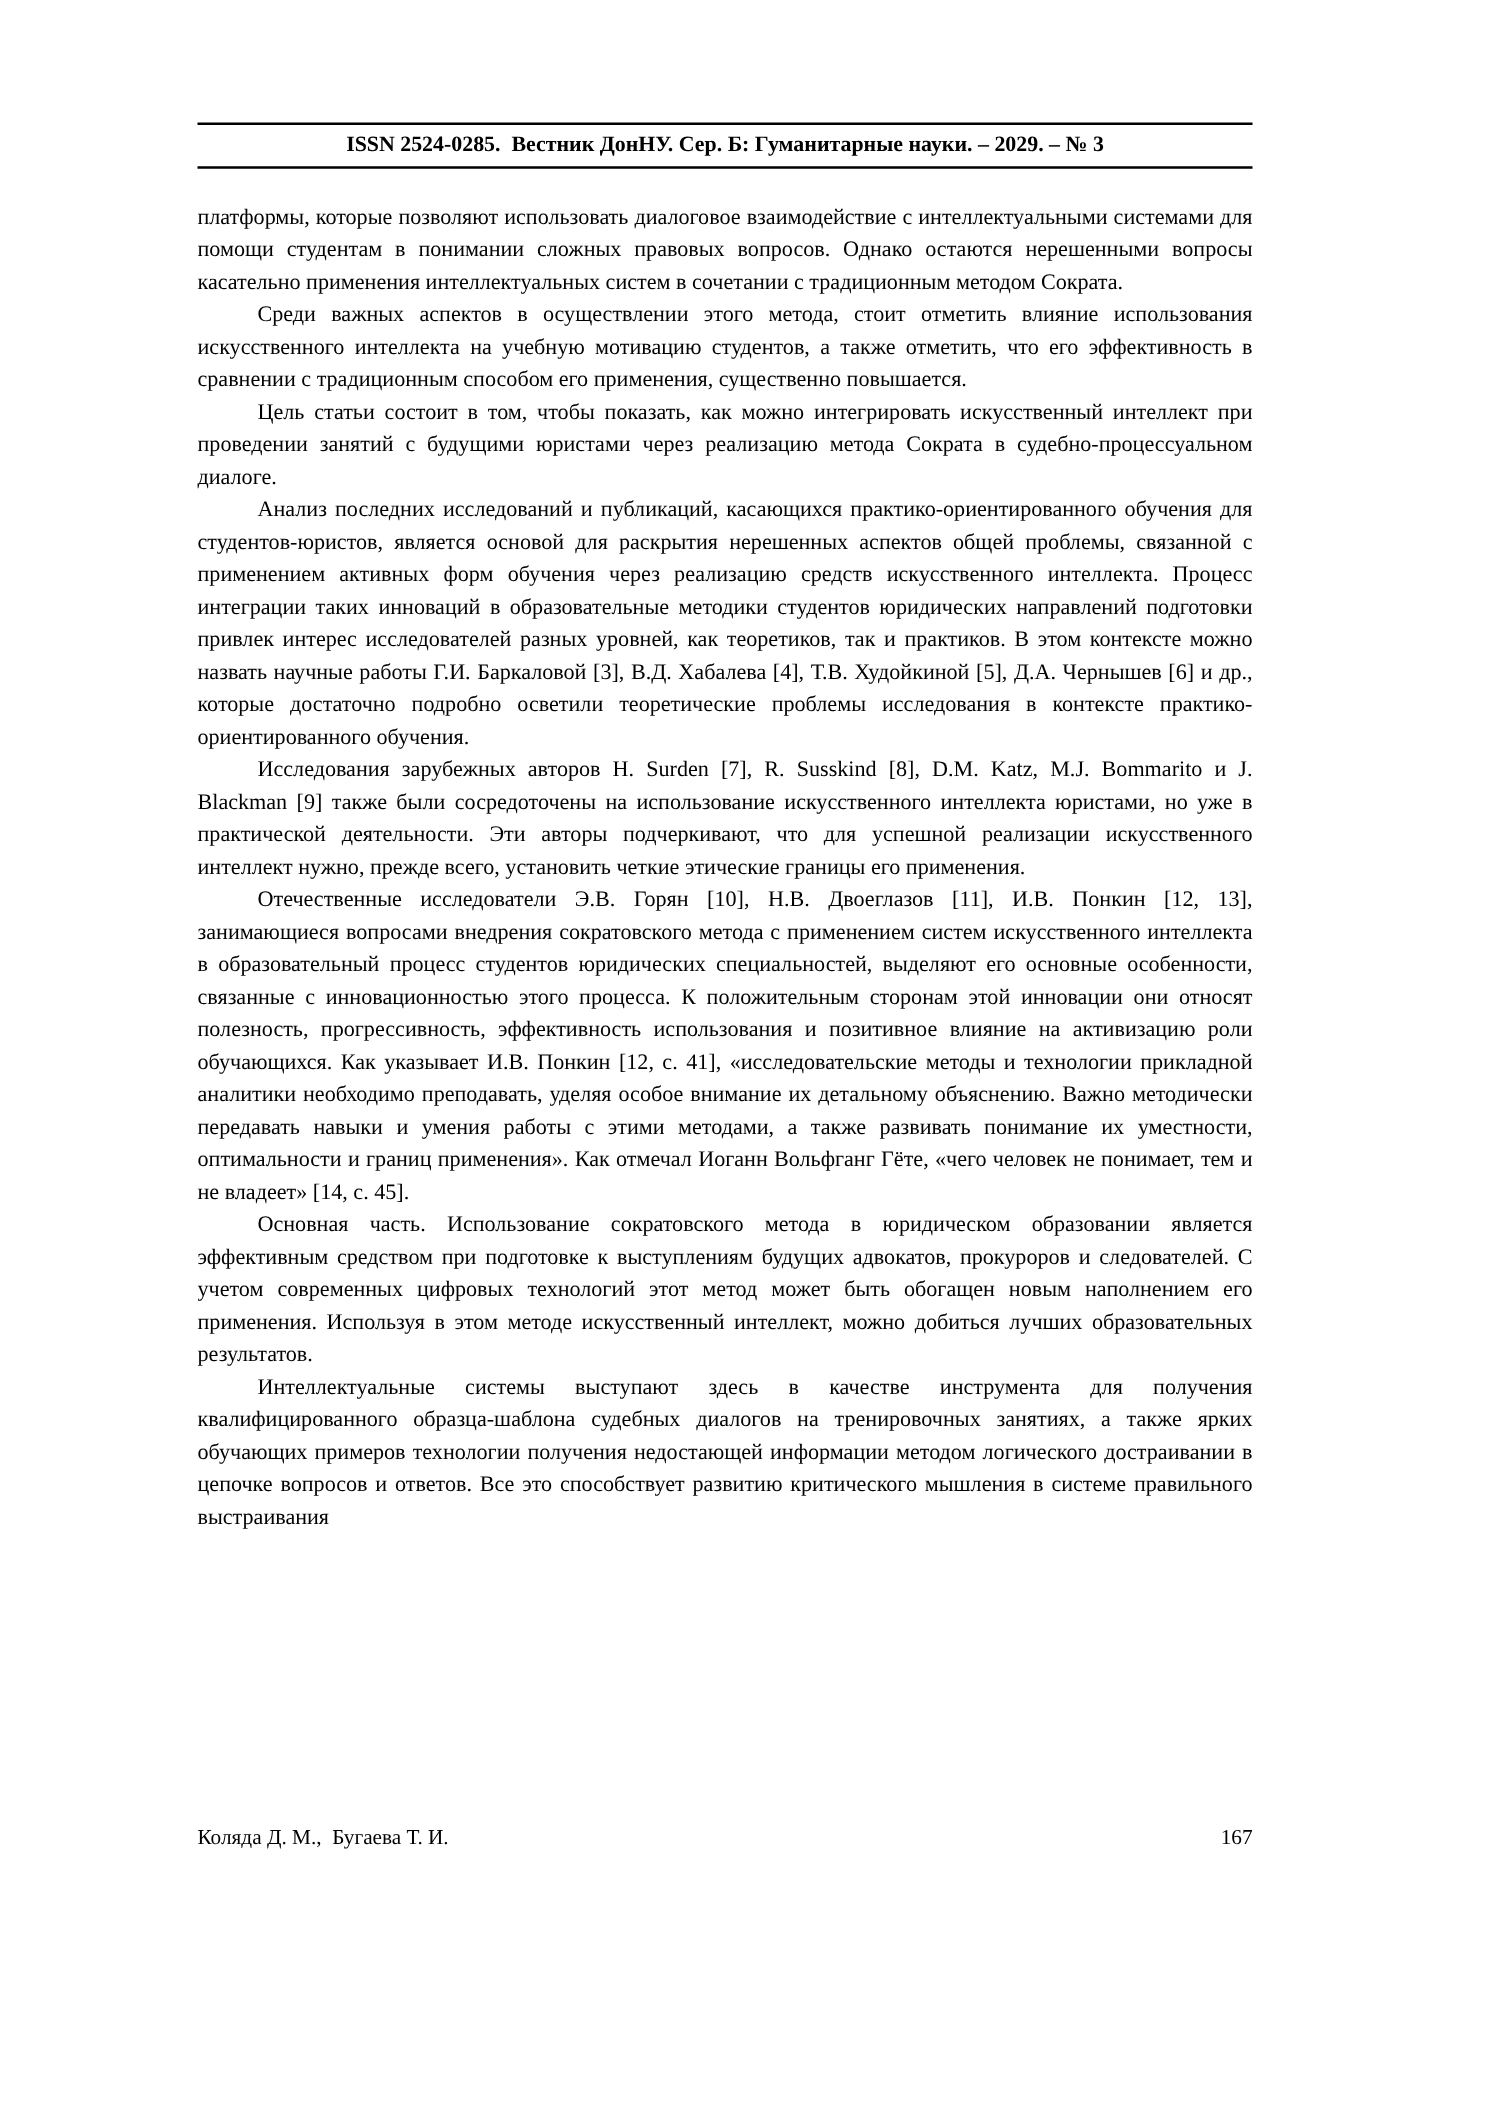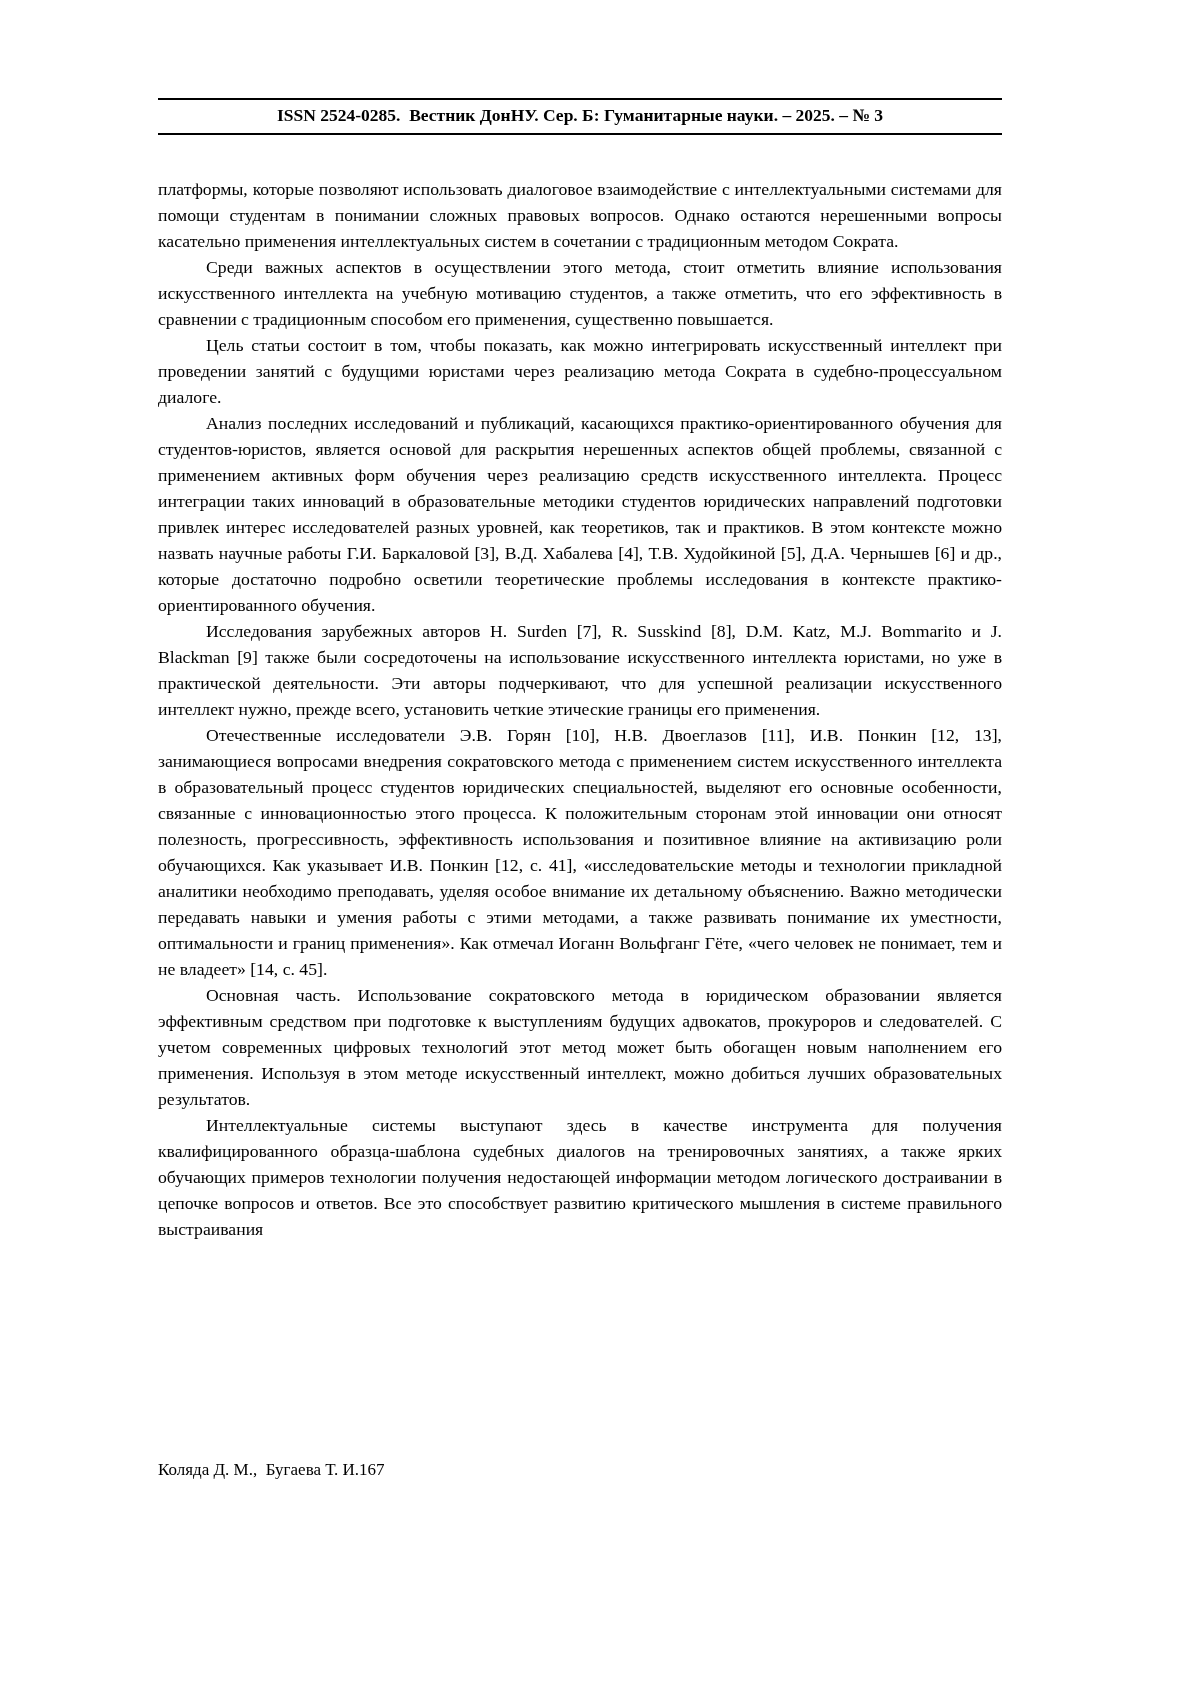--- a/index.html
+++ b/index.html
@@ -22,51 +22,51 @@
   .header-text {
     text-align: center;
     font-weight: bold;
     font-size: 17.5px;
     line-height: 1;
     padding: 7px 0 8px 0;
     white-space: pre-wrap;
   }
   .article-body {
     position: absolute;
-    top: 176px;
+    top: 160px;
     left: 158px;
     width: 844px;
     font-size: 17.7px;
     line-height: 26px;
     text-align: justify;
   }
   .article-body p { margin: 0; }
   .article-body p.indent { text-indent: 48px; }
   .article-body span.b { font-weight: normal; }
   .article-body span.i { }
   .page-footer {
     position: absolute;
     top: 1460px;
     left: 158px;
     width: 844px;
     display: flex;
-    justify-content: flex-start;
+    justify-content: space-between;
     align-items: baseline;
     font-size: 17px;
   }
   .page-footer span { white-space: pre-wrap; }
 </style>
 </head>
 <body>
 
 <div class="page">
 
   <div class="running-header">
     <hr class="header-rule">
-    <div class="header-text">ISSN 2524-0285.  Вестник ДонНУ. Сер. Б: Гуманитарные науки. – 2025. – № 3</div>
+    <div class="header-text">ISSN 2524-0285.  Вестник ДонНУ. Сер. Б: Гуманитарные науки. – 2029. – № 3</div>
     <hr class="header-rule">
   </div>
 
   <div class="article-body">
 
   <p><span>платформы, которые позволяют использовать диалоговое взаимодействие с интеллектуальными системами для помощи студентам в понимании сложных правовых вопросов. Однако остаются нерешенными вопросы касательно применения интеллектуальных систем в сочетании с традиционным методом Сократа.</span></p>
       <p class="indent"><span>Среди важных аспектов в осуществлении этого метода, стоит отметить влияние использования искусственного интеллекта на учебную мотивацию студентов, а также отметить, что его эффективность в сравнении с традиционным способом его применения, существенно повышается.</span></p>
       <p class="indent"><span>Цель статьи состоит в том, чтобы показать, как можно интегрировать искусственный интеллект при проведении занятий с будущими юристами через реализацию метода Сократа в судебно-процессуальном диалоге.</span></p>
       <p class="indent"><span>Анализ последних исследований и публикаций, касающихся практико-ориентированного обучения для студентов-юристов, является основой для раскрытия нерешенных аспектов общей проблемы, связанной с применением активных форм обучения через реализацию средств искусственного интеллекта. Процесс интеграции таких инноваций в образовательные методики студентов юридических направлений подготовки привлек интерес исследователей разных уровней, как теоретиков, так и практиков. В этом контексте можно назвать научные работы Г.И. Баркаловой [3], В.Д. Хабалева [4], Т.В. Худойкиной [5], Д.А. Чернышев [6] и др., которые достаточно подробно осветили теоретические проблемы исследования в контексте практико-ориентированного обучения.</span></p>
       <p class="indent"><span>Исследования зарубежных авторов H. Surden [7], R. Susskind [8], D.M. Katz, M.J. Bommarito и J. Blackman [9] также были сосредоточены на использование искусственного интеллекта юристами, но уже в практической деятельности. Эти авторы подчеркивают, что для успешной реализации искусственного интеллект нужно, прежде всего, установить четкие этические границы его применения.</span></p>

